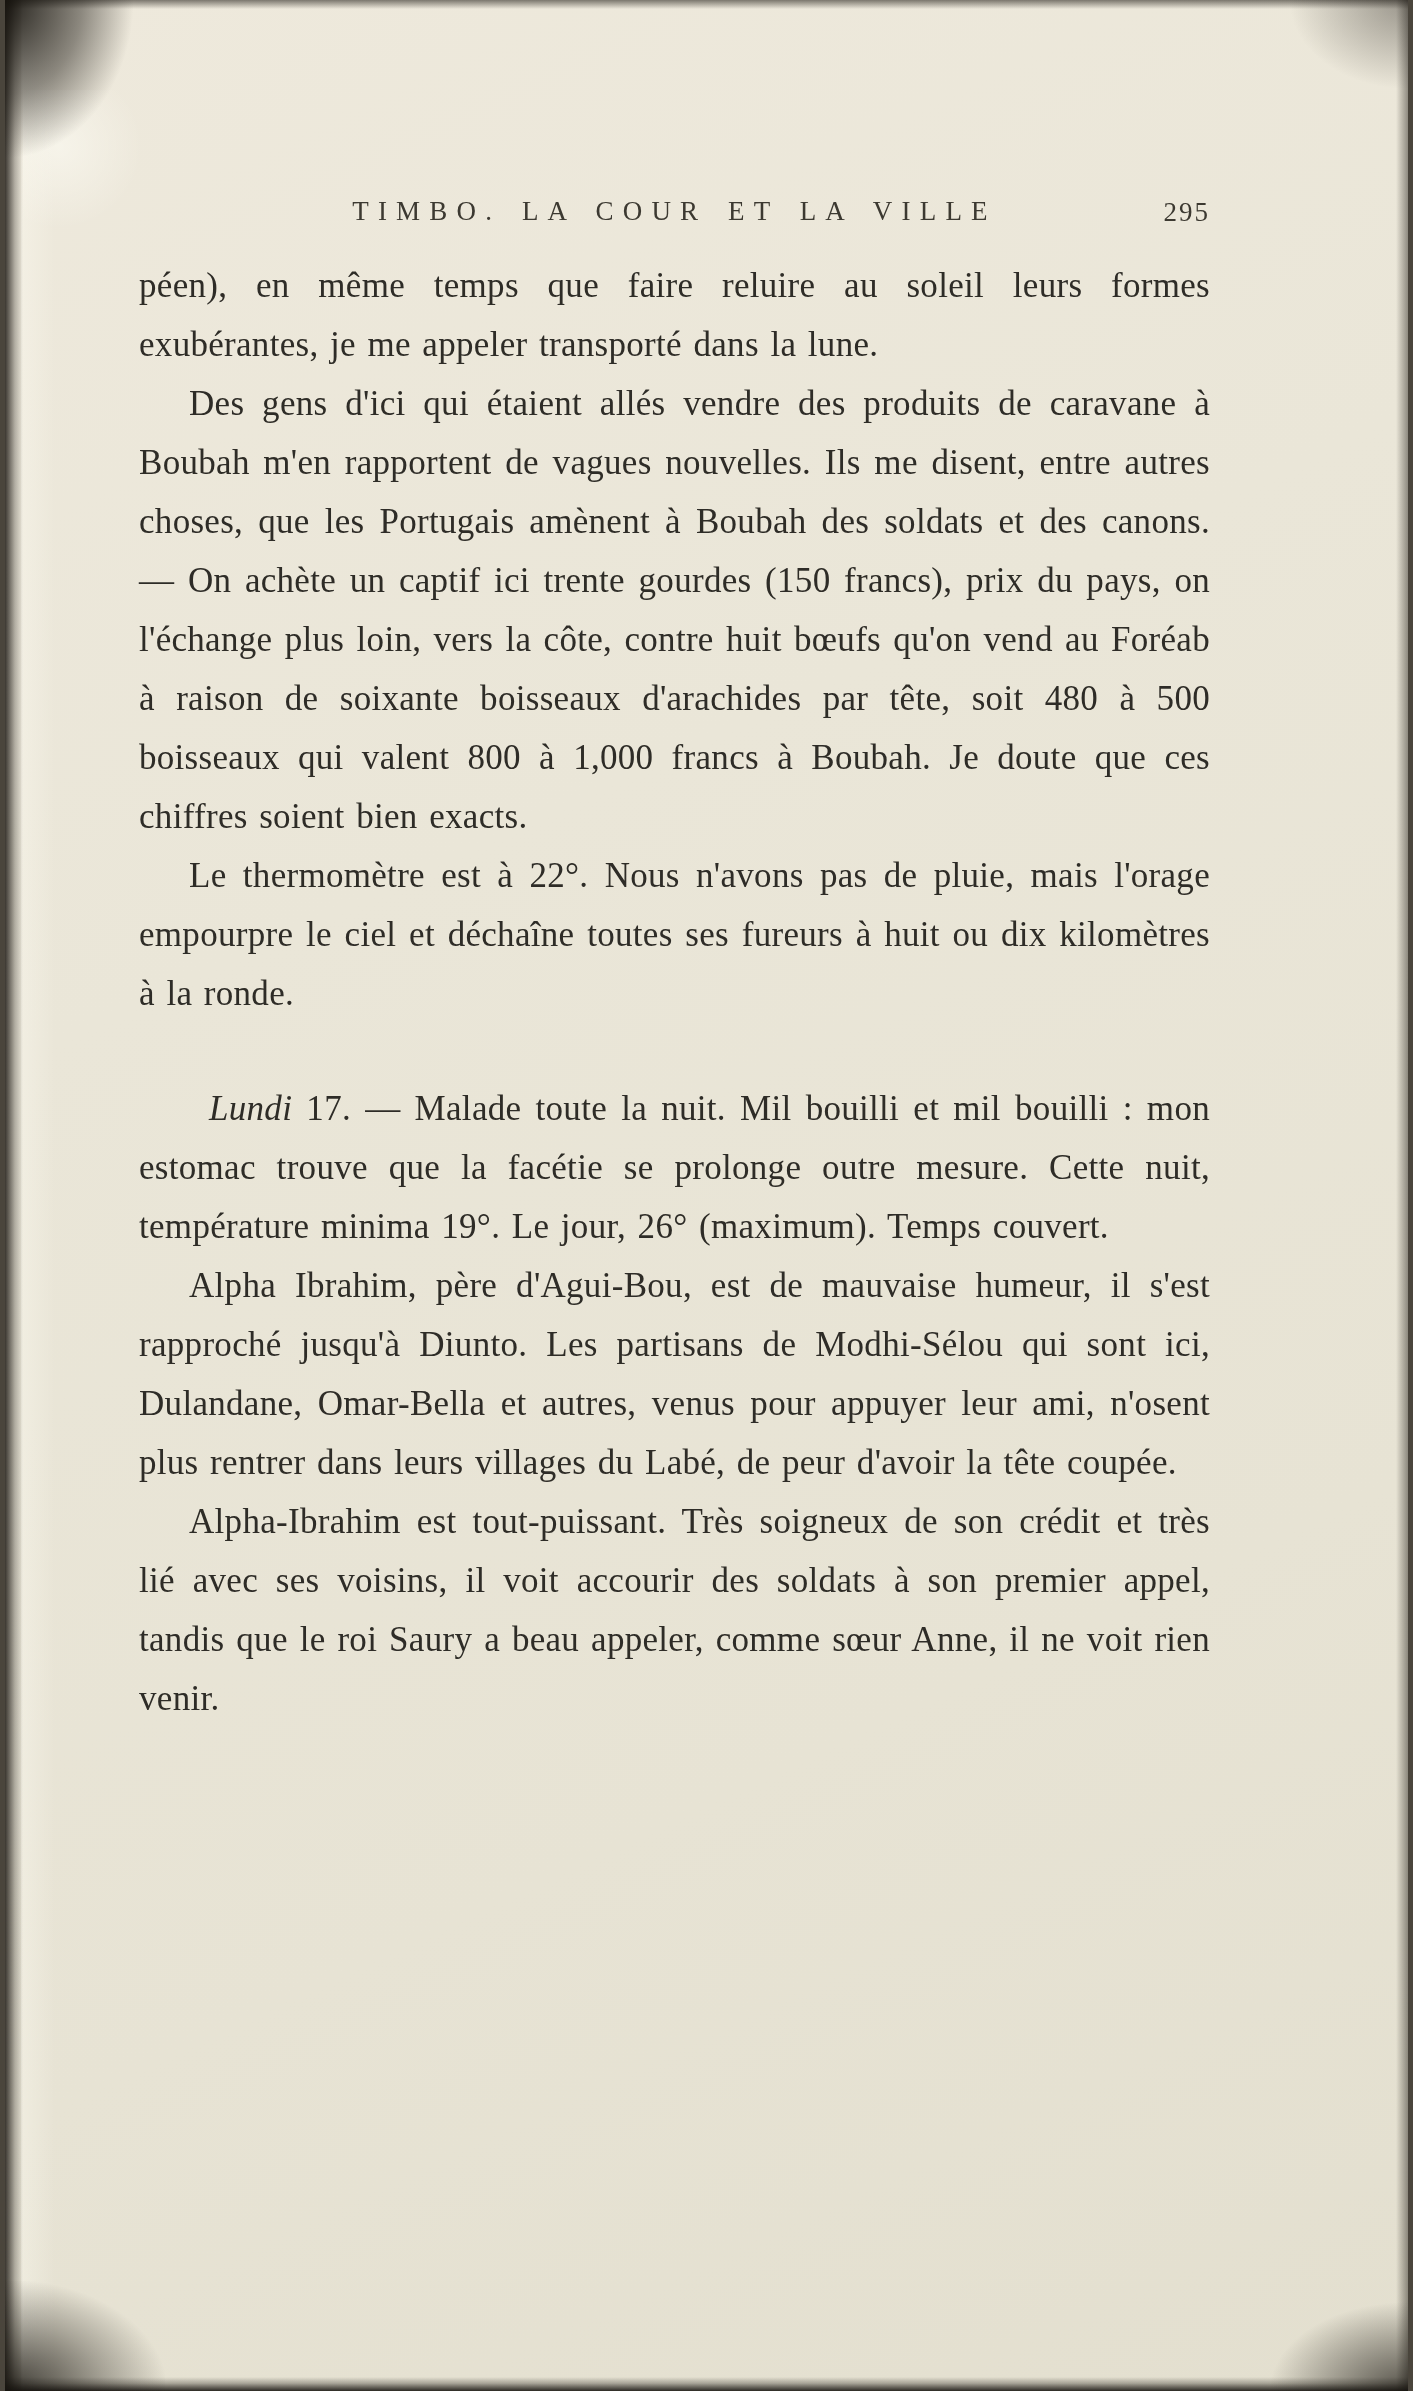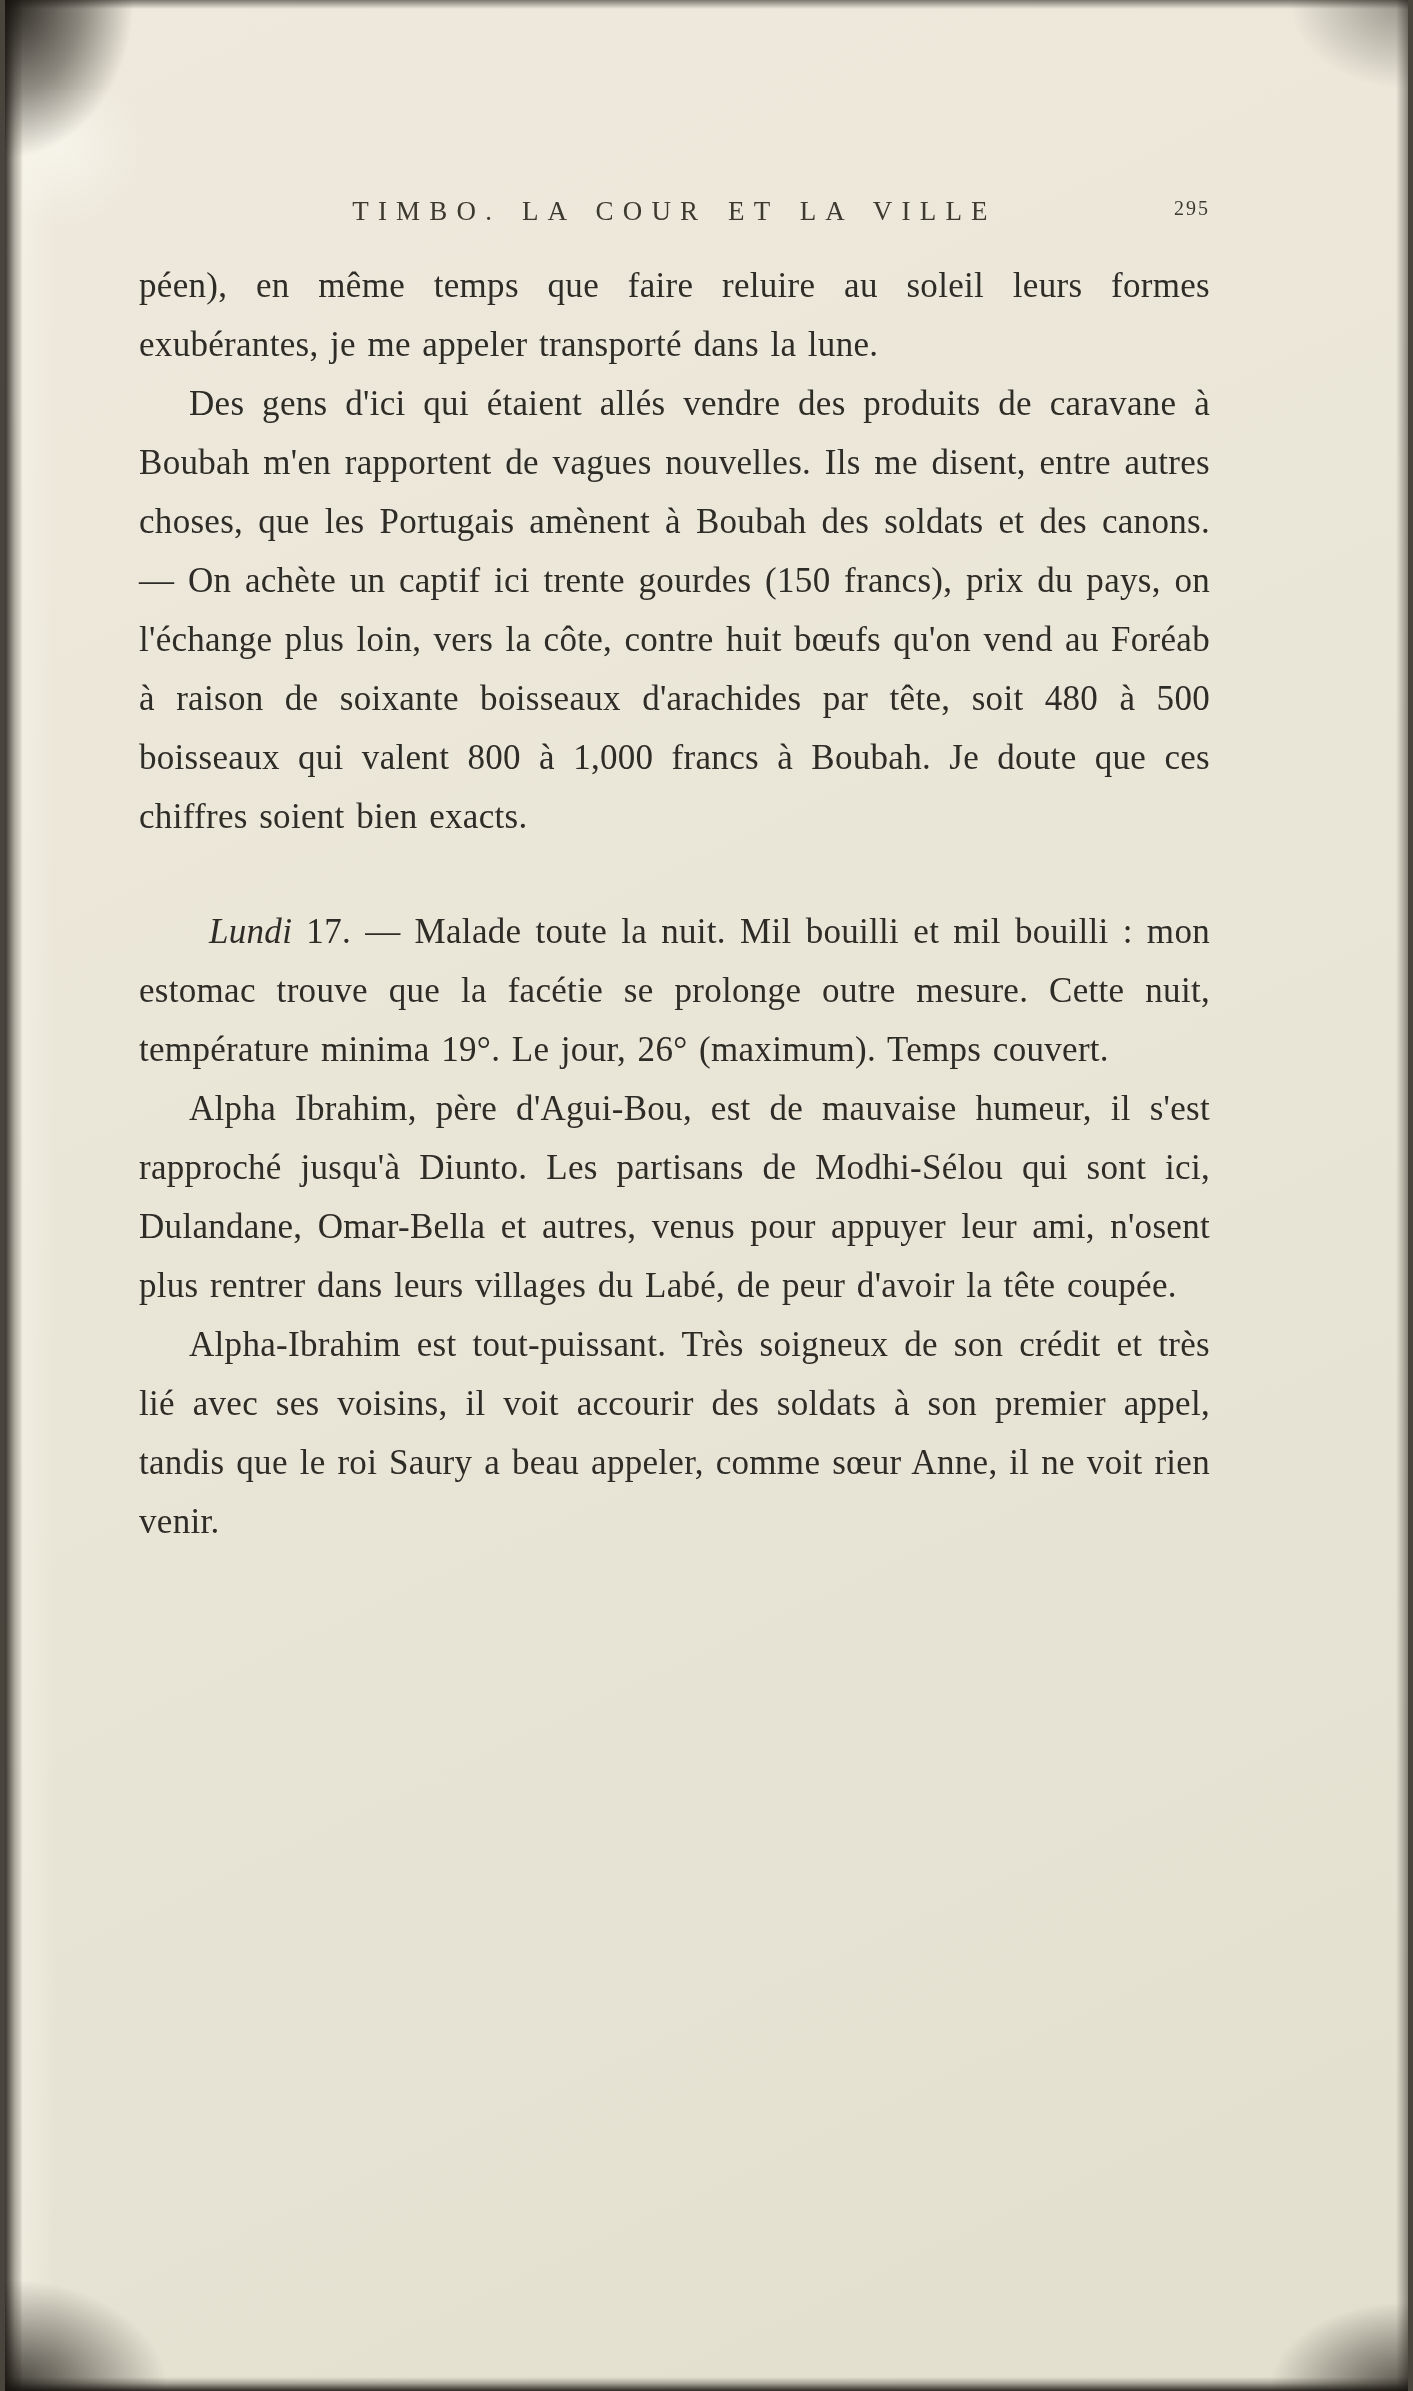--- a/index.html
+++ b/index.html
@@ -77,21 +77,21 @@
     white-space: nowrap;
     font-size: 27px;
     letter-spacing: 0.34em;
     word-spacing: 0.18em;
     color: #3c3931;
   }
   .page-number {
     position: absolute;
     right: 0;
     top: 1px;
-    font-size: 20px;
+    font-size: 27px;
     letter-spacing: 2px;
     color: #3c3931;
     margin-left: 32px;
   }
 
   
   .text-block {
     position: absolute;
     top: 256px;
     left: 134px;
@@ -120,20 +120,21 @@
 <div class="page">
 
   <div class="header">
     <div class="header-title">TIMBO. LA COUR ET LA VILLE</div>
     <div class="page-number">295</div>
   </div>
 
   <div class="text-block">
     <p class="para no-indent">péen), en même temps que faire reluire au soleil leurs formes exubérantes, je me appeler transporté dans la lune.</p>
     <p class="para">Des gens d'ici qui étaient allés vendre des produits de caravane à Boubah m'en rapportent de vagues nouvelles. Ils me disent, entre autres choses, que les Portugais amènent à Boubah des soldats et des canons. — On achète un captif ici trente gourdes (150 francs), prix du pays, on l'échange plus loin, vers la côte, contre huit bœufs qu'on vend au Foréab à raison de soixante boisseaux d'arachides par tête, soit 480 à 500 boisseaux qui valent 800 à 1,000 francs à Boubah. Je doute que ces chiffres soient bien exacts.</p>
+    <p class="para">Le thermomètre est à 22°. Nous n'avons pas de pluie, mais l'orage empourpre le ciel et déchaîne toutes ses fureurs à huit ou dix kilomètres à la ronde.</p>
     <p class="para space-before"><em>Lundi</em><span> 17. — Malade toute la nuit. Mil bouilli et mil bouilli : mon estomac trouve que la facétie se prolonge outre mesure. Cette nuit, température minima 19°. Le jour, 26° (maximum). Temps couvert.</span></p>
     <p class="para">Alpha Ibrahim, père d'Agui-Bou, est de mauvaise humeur, il s'est rapproché jusqu'à Diunto. Les partisans de Modhi-Sélou qui sont ici, Dulandane, Omar-Bella et autres, venus pour appuyer leur ami, n'osent plus rentrer dans leurs villages du Labé, de peur d'avoir la tête coupée.</p>
     <p class="para">Alpha-Ibrahim est tout-puissant. Très soigneux de son crédit et très lié avec ses voisins, il voit accourir des soldats à son premier appel, tandis que le roi Saury a beau appeler, comme sœur Anne, il ne voit rien venir.</p>
   </div>
 
   <div class="edge glare-tl"></div>
   <div class="edge edge-left-highlight"></div>
   <div class="edge edge-left"></div>
   <div class="edge edge-top"></div>
   <div class="edge edge-right"></div>

